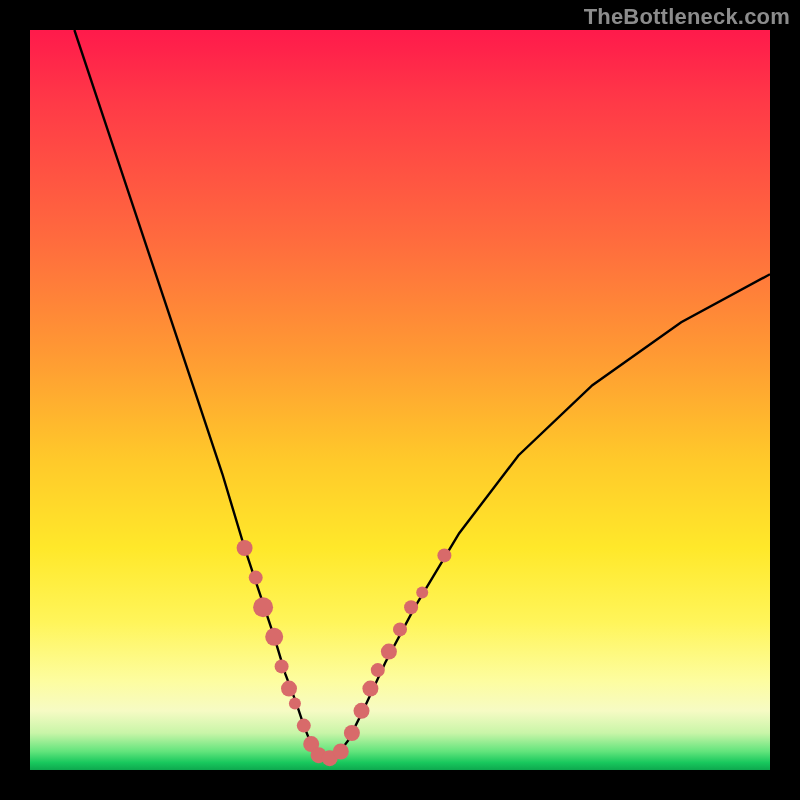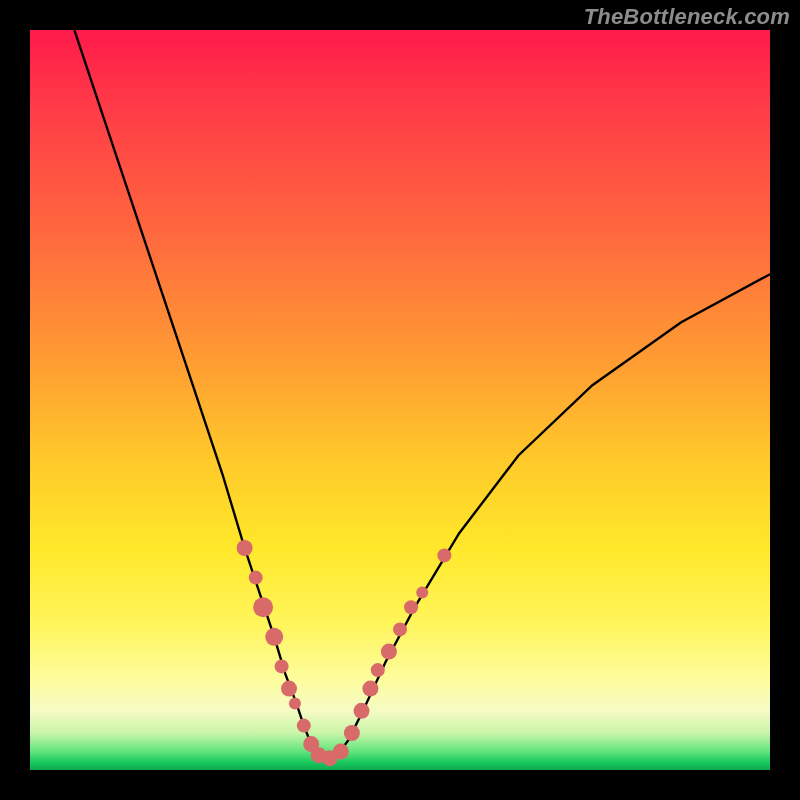--- a/index.html
+++ b/index.html
@@ -51,21 +51,20 @@
   }
   .watermark {
     position: absolute;
     top: 4px;
     right: 10px;
     color: #8c8c8c;
     font-size: 22px;
     font-weight: 600;
     letter-spacing: 0.2px;
     user-select: none;
-    font-style: italic;
   }
 </style>
 </head>
 <body>
 
 <div class="frame">
 
   <div class="watermark">TheBottleneck.com</div>
 
   <div class="plot-area">

